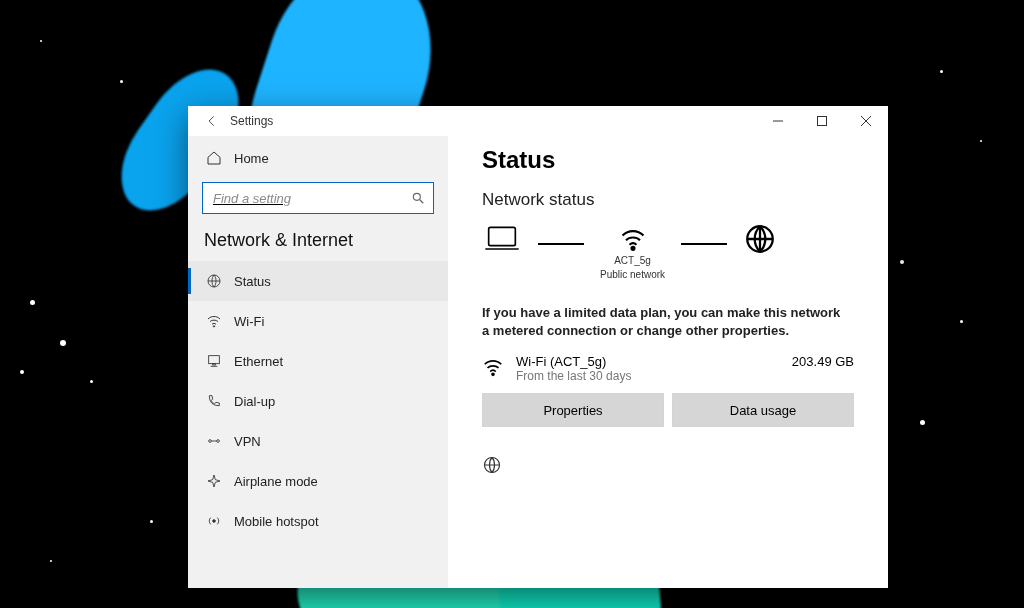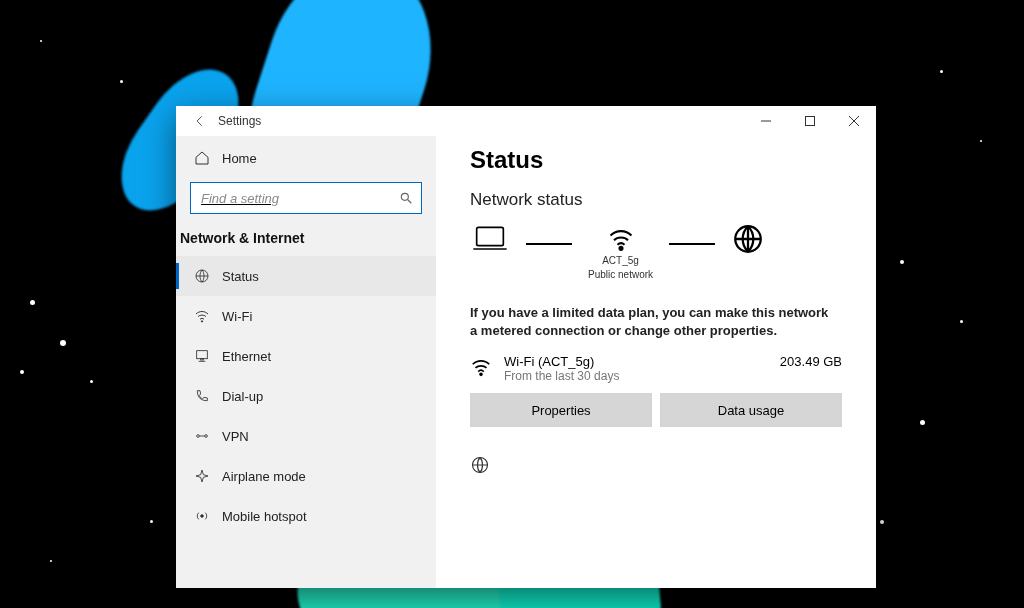--- a/index.html
+++ b/index.html
@@ -1,37 +1,37 @@
 <!DOCTYPE html>
 <html><head>
 <meta charset="utf-8">
 <style>
   html,body{margin:0;padding:0;width:1024px;height:608px;overflow:hidden;font-family:"Segoe UI",Arial,sans-serif;font-size:13px;color:#000;}
   
   .desktop{position:relative;width:1024px;height:608px;background:#000;}
   .star{position:absolute;background:#fff;border-radius:50%;}
   .blob{position:absolute;border-radius:50%/40%;filter:blur(1px);}
   
-  .window{position:absolute;left:176px;top:106px;width:700px;height:482px;background:#fff;box-shadow:0 10px 30px rgba(0,0,0,.5);display:flex;flex-direction:column;}
+  .window{position:absolute;left:188px;top:106px;width:700px;height:482px;background:#fff;box-shadow:0 10px 30px rgba(0,0,0,.5);display:flex;flex-direction:column;}
   .titlebar{height:30px;display:flex;align-items:center;padding-left:12px;}
   .back{width:24px;height:24px;display:flex;align-items:center;justify-content:center;color:#333;cursor:pointer;}
   .title{margin-left:6px;font-size:12px;color:#333;}
   .winbtns{margin-left:auto;display:flex;}
   .winbtn{width:44px;height:30px;display:flex;align-items:center;justify-content:center;cursor:pointer;}
   .winbtn svg{width:10px;height:10px;stroke:#333;fill:none;stroke-width:1;}
   .body{flex:1;display:flex;min-height:0;}
   
   .sidebar{width:260px;background:rgba(230,230,230,.55);backdrop-filter:blur(4px);display:flex;flex-direction:column;padding-top:4px;overflow:hidden;}
   .home{display:flex;align-items:center;height:36px;padding-left:16px;color:#222;cursor:pointer;}
   .home .icn{width:20px;display:inline-flex;align-items:center;justify-content:center;margin-right:10px;}
   .search{margin:6px 14px 10px 14px;height:30px;border:1px solid #0067c0;display:flex;align-items:center;padding:0 8px;background:#fff;text-decoration:underline;}
   .search input{flex:1;border:none;outline:none;font-size:13px;font-family:inherit;color:#333;background:transparent;}
   .search input::placeholder{color:#8a8a8a;font-style:italic;}
   .search .sicn{color:#666;font-size:14px;}
-  .cat{padding:6px 16px 10px 4px;font-weight:700;font-size:14px;color:#111;}
+  .cat{padding:6px 16px 10px 16px;font-weight:400;font-size:18px;color:#111;}
   .items{flex:1;overflow:hidden;}
   .item{display:flex;align-items:center;height:40px;padding-left:16px;cursor:pointer;color:#222;position:relative;}
   .item .icn{width:20px;margin-right:10px;display:inline-flex;align-items:center;justify-content:center;}
   .item.active::before{content:"";position:absolute;left:0;top:7px;bottom:7px;width:3px;background:#0067c0;}
   .item.active{background:rgba(0,0,0,.04);}
   
   .main{flex:1;padding:10px 34px 0 34px;overflow:hidden;}
   h1{font-size:24px;font-weight:600;margin:0 0 16px 0;}
   h2{font-size:17px;font-weight:400;margin:0 0 16px 0;color:#222;}
   .diagram{display:flex;align-items:center;gap:16px;margin:10px 0 6px 0;height:54px;}

